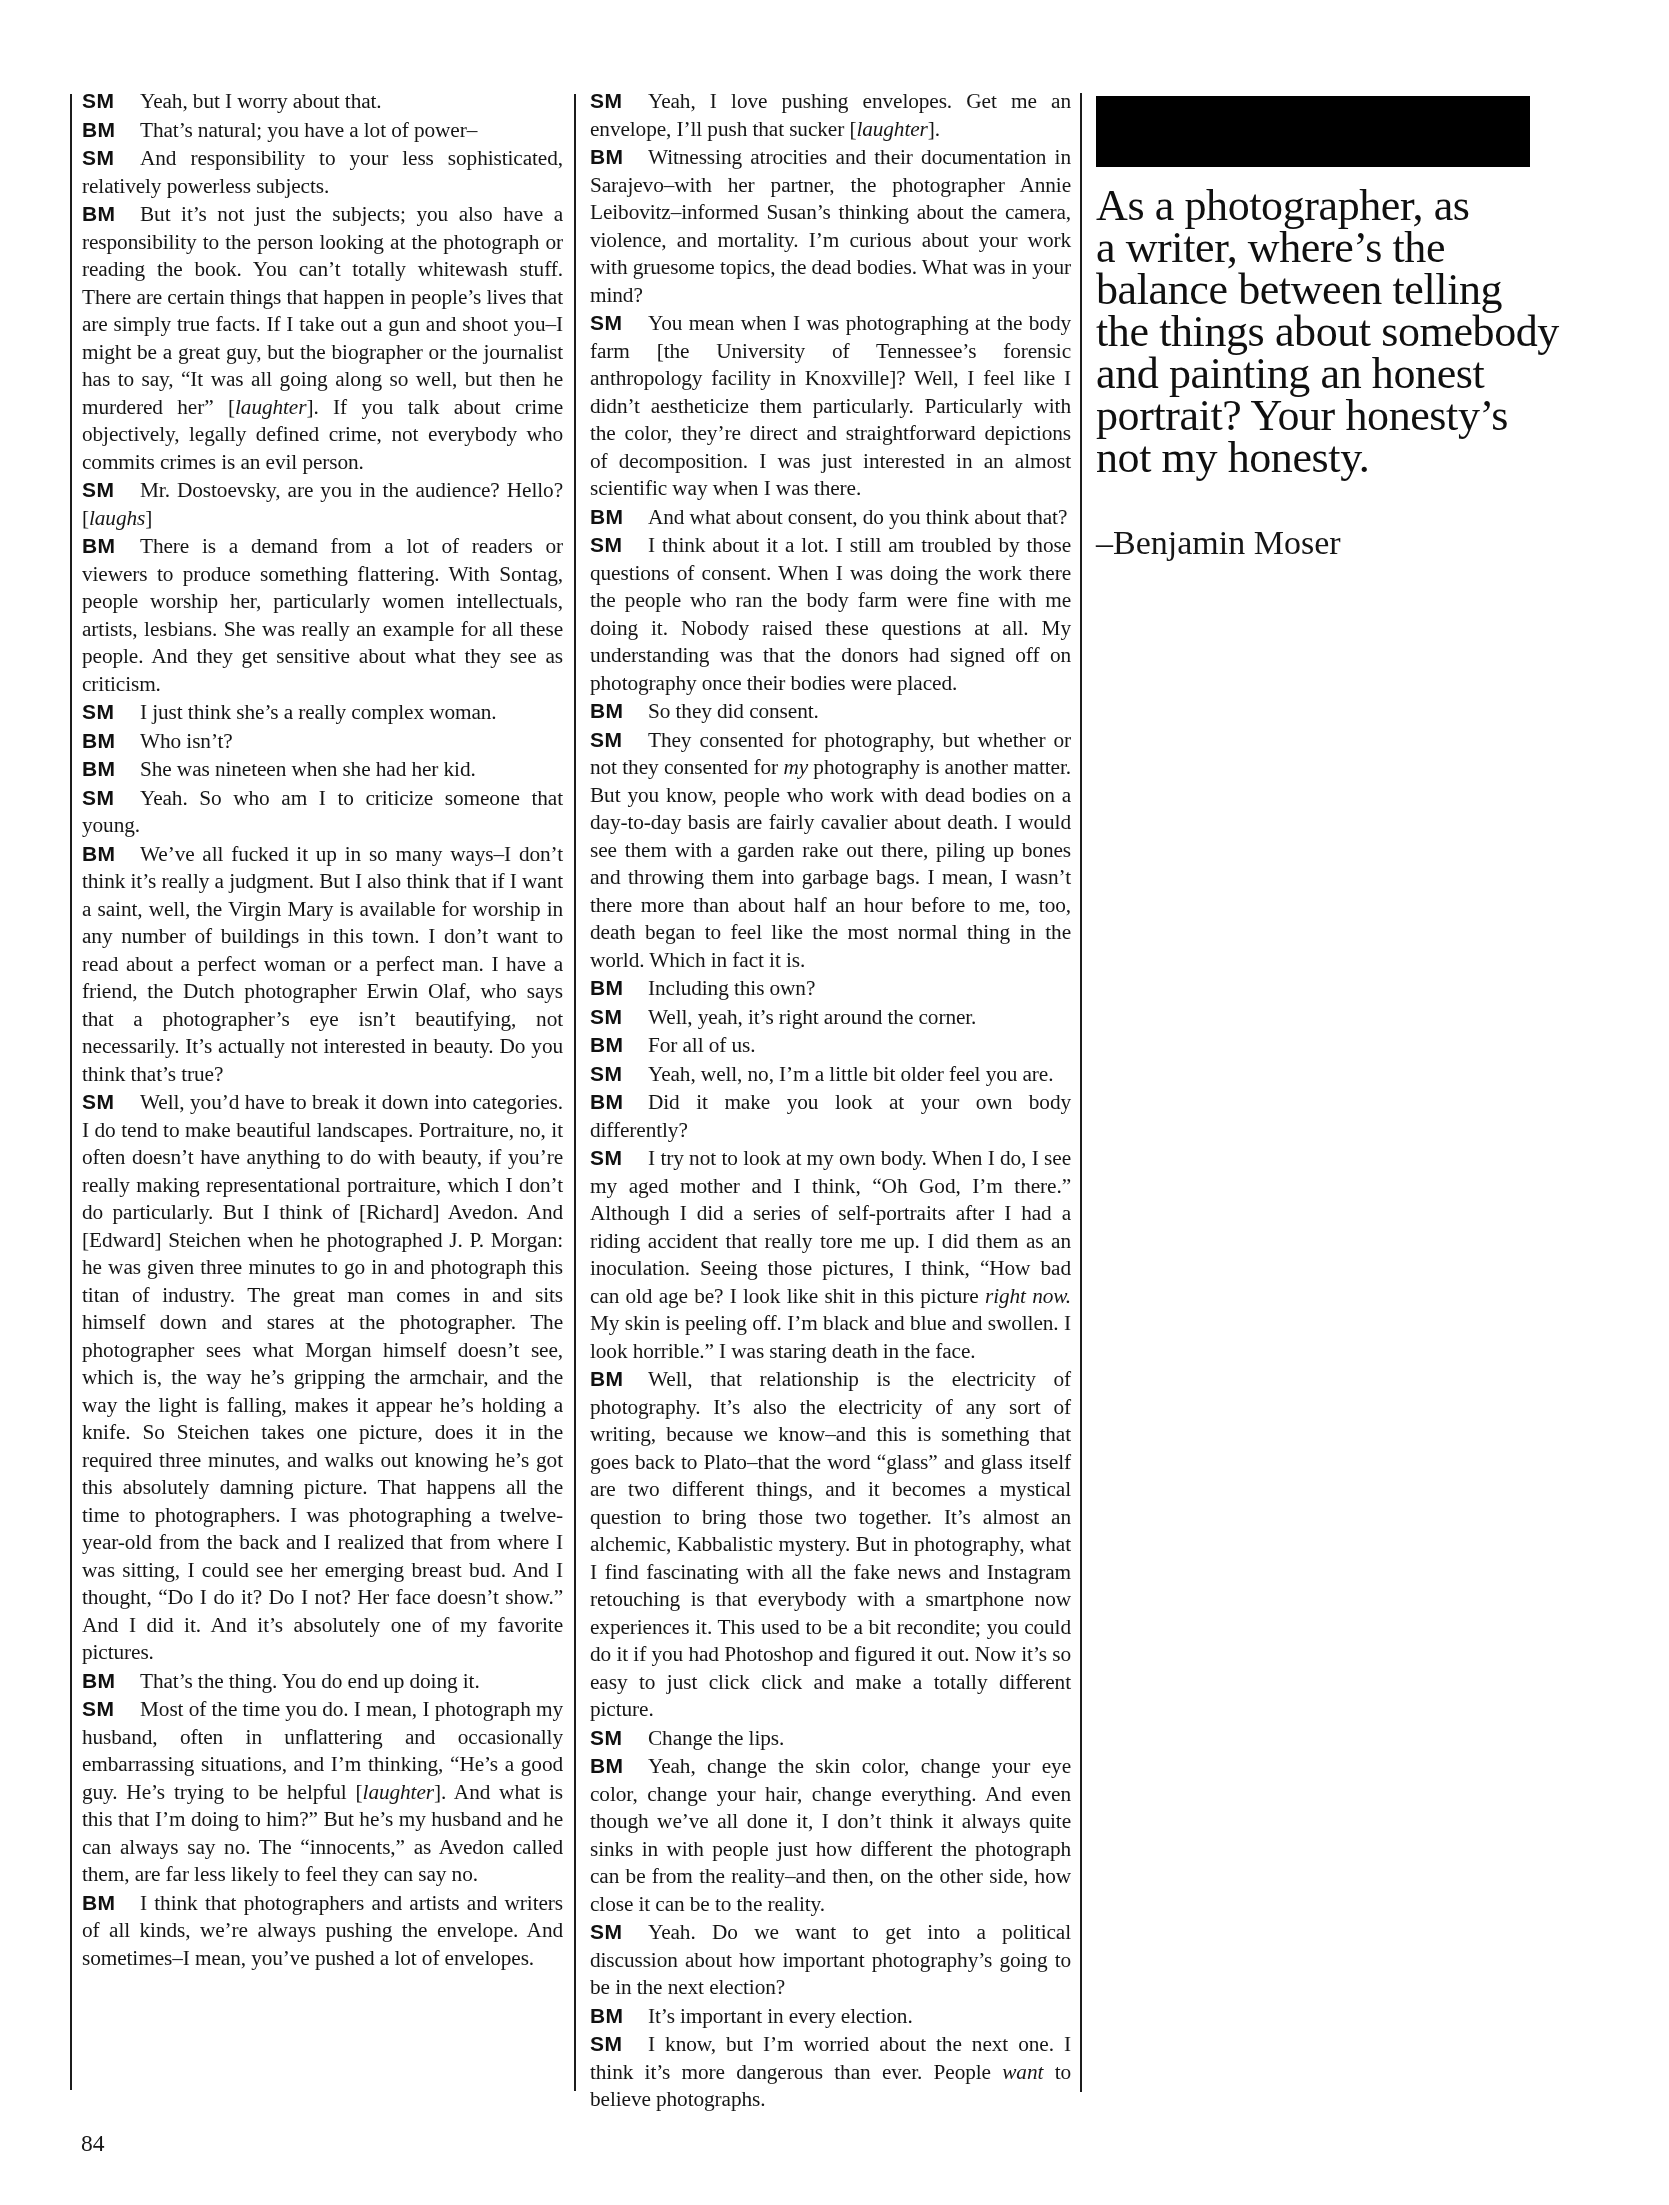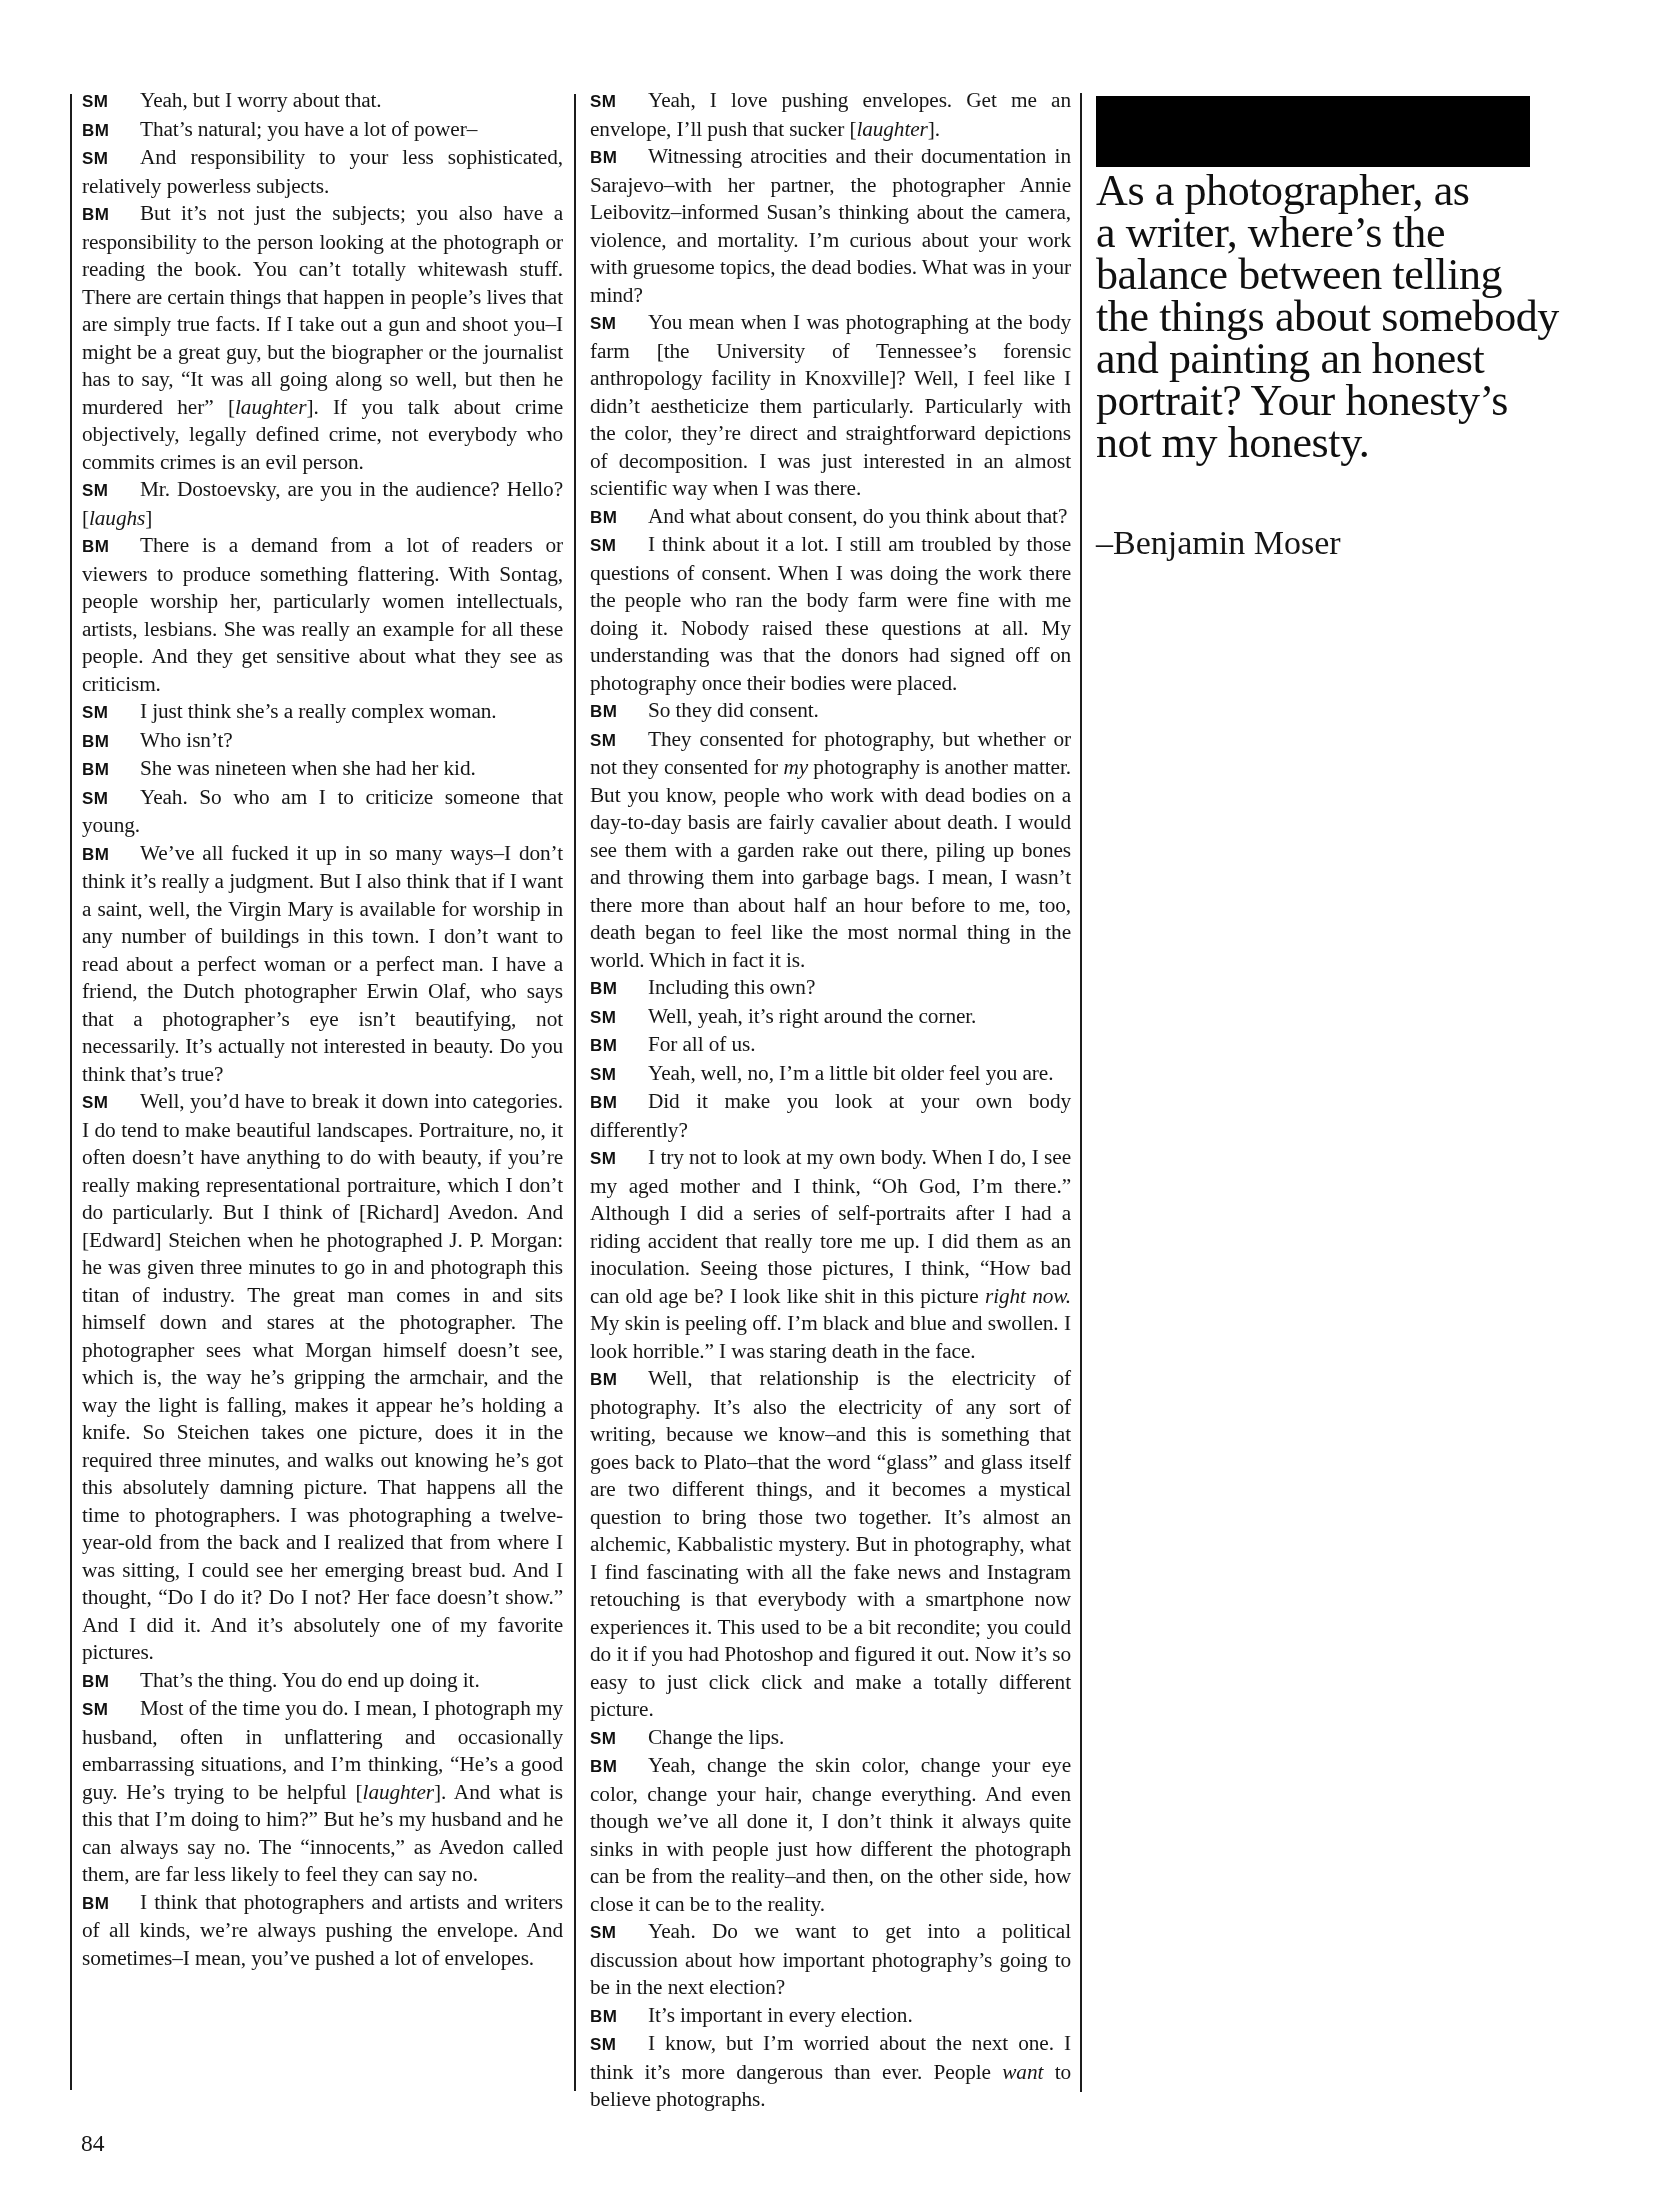--- a/index.html
+++ b/index.html
@@ -38,38 +38,38 @@
   .col p.turn {
     margin: 0;
     hyphens: auto;
     -webkit-hyphens: auto;
   }
   .spk {
     display: inline-block;
     width: 58px;
     font-family: "Liberation Sans", sans-serif;
     font-weight: 700;
-    font-size: 17px;
+    font-size: 21px;
     letter-spacing: 0.4px;
     color: #111111;
   }
   em { font-style: italic; }
 
   #black-bar {
     position: absolute;
     left: 1096px;
     top: 96px;
     width: 434px;
     height: 71px;
     background: #000000;
   }
   #pull-quote {
     position: absolute;
     left: 1096px;
-    top: 170px;
+    top: 185px;
     width: 559px;
     font-size: 44px;
     line-height: 42px;
     letter-spacing: -0.4px;
     color: #101010;
   }
   .pq-line { white-space: nowrap; }
   #pq-attribution {
     position: absolute;
     left: 1096px;

